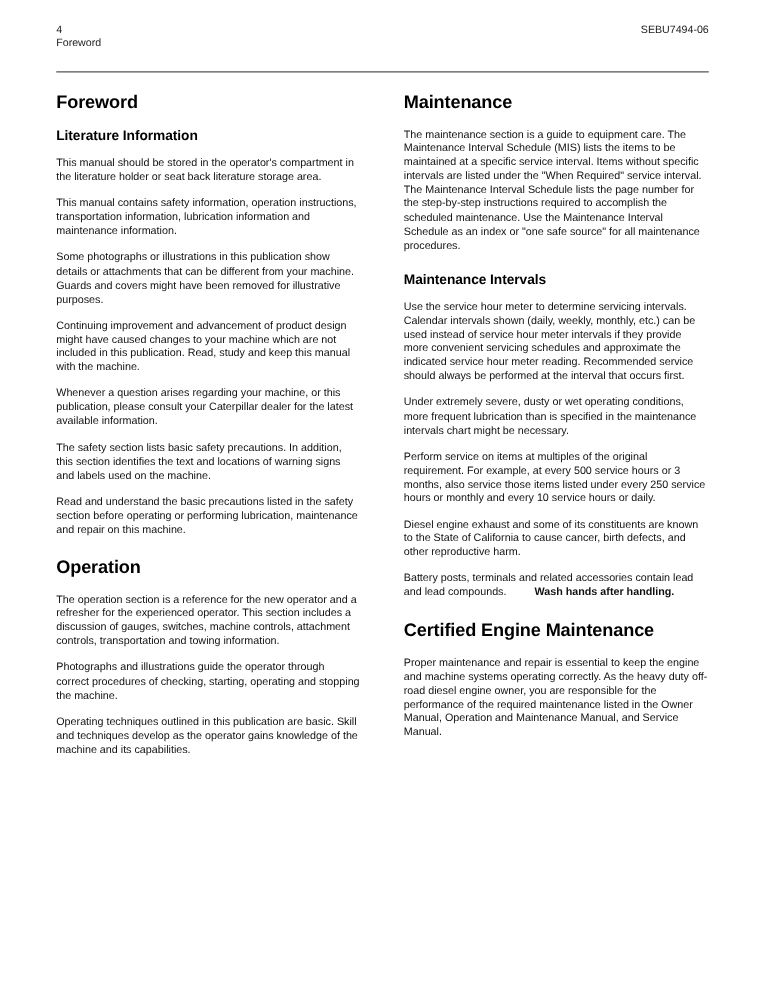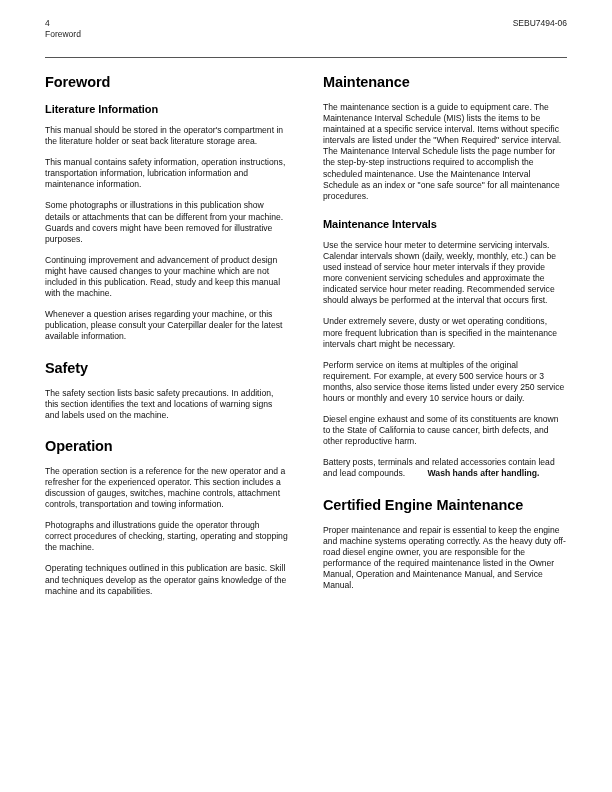--- a/index.html
+++ b/index.html
@@ -114,22 +114,22 @@
 
   <div class="columns">
     <div class="column" id="col-left">
         <h1 class="sec-title">Foreword</h1>
         <h2 class="sub-title">Literature Information</h2>
         <p class="body">This manual should be stored in the operator's compartment in the literature holder or seat back literature storage area.</p>
         <p class="body">This manual contains safety information, operation instructions, transportation information, lubrication information and maintenance information.</p>
         <p class="body">Some photographs or illustrations in this publication show details or attachments that can be different from your machine. Guards and covers might have been removed for illustrative purposes.</p>
         <p class="body">Continuing improvement and advancement of product design might have caused changes to your machine which are not included in this publication. Read, study and keep this manual with the machine.</p>
         <p class="body">Whenever a question arises regarding your machine, or this publication, please consult your Caterpillar dealer for the latest available information.</p>
-        <h1 class="sec-title spaced">Safety</h1>
         <p class="body">The safety section lists basic safety precautions. In addition, this section identifies the text and locations of warning signs and labels used on the machine.</p>
+        <p class="body">Read and understand the basic precautions listed in the safety section before operating or performing lubrication, maintenance and repair on this machine.</p>
         <h1 class="sec-title spaced">Operation</h1>
         <p class="body">The operation section is a reference for the new operator and a refresher for the experienced operator. This section includes a discussion of gauges, switches, machine controls, attachment controls, transportation and towing information.</p>
         <p class="body">Photographs and illustrations guide the operator through correct procedures of checking, starting, operating and stopping the machine.</p>
         <p class="body">Operating techniques outlined in this publication are basic. Skill and techniques develop as the operator gains knowledge of the machine and its capabilities.</p>
       </div>
     <div class="column" id="col-right">
         <h1 class="sec-title">Maintenance</h1>
         <p class="body">The maintenance section is a guide to equipment care. The Maintenance Interval Schedule (MIS) lists the items to be maintained at a specific service interval. Items without specific intervals are listed under the "When Required" service interval. The Maintenance Interval Schedule lists the page number for the step-by-step instructions required to accomplish the scheduled maintenance. Use the Maintenance Interval Schedule as an index or "one safe source" for all maintenance procedures.</p>
         <h2 class="sub-title spaced">Maintenance Intervals</h2>
         <p class="body">Use the service hour meter to determine servicing intervals. Calendar intervals shown (daily, weekly, monthly, etc.) can be used instead of service hour meter intervals if they provide more convenient servicing schedules and approximate the indicated service hour meter reading. Recommended service should always be performed at the interval that occurs first.</p>

